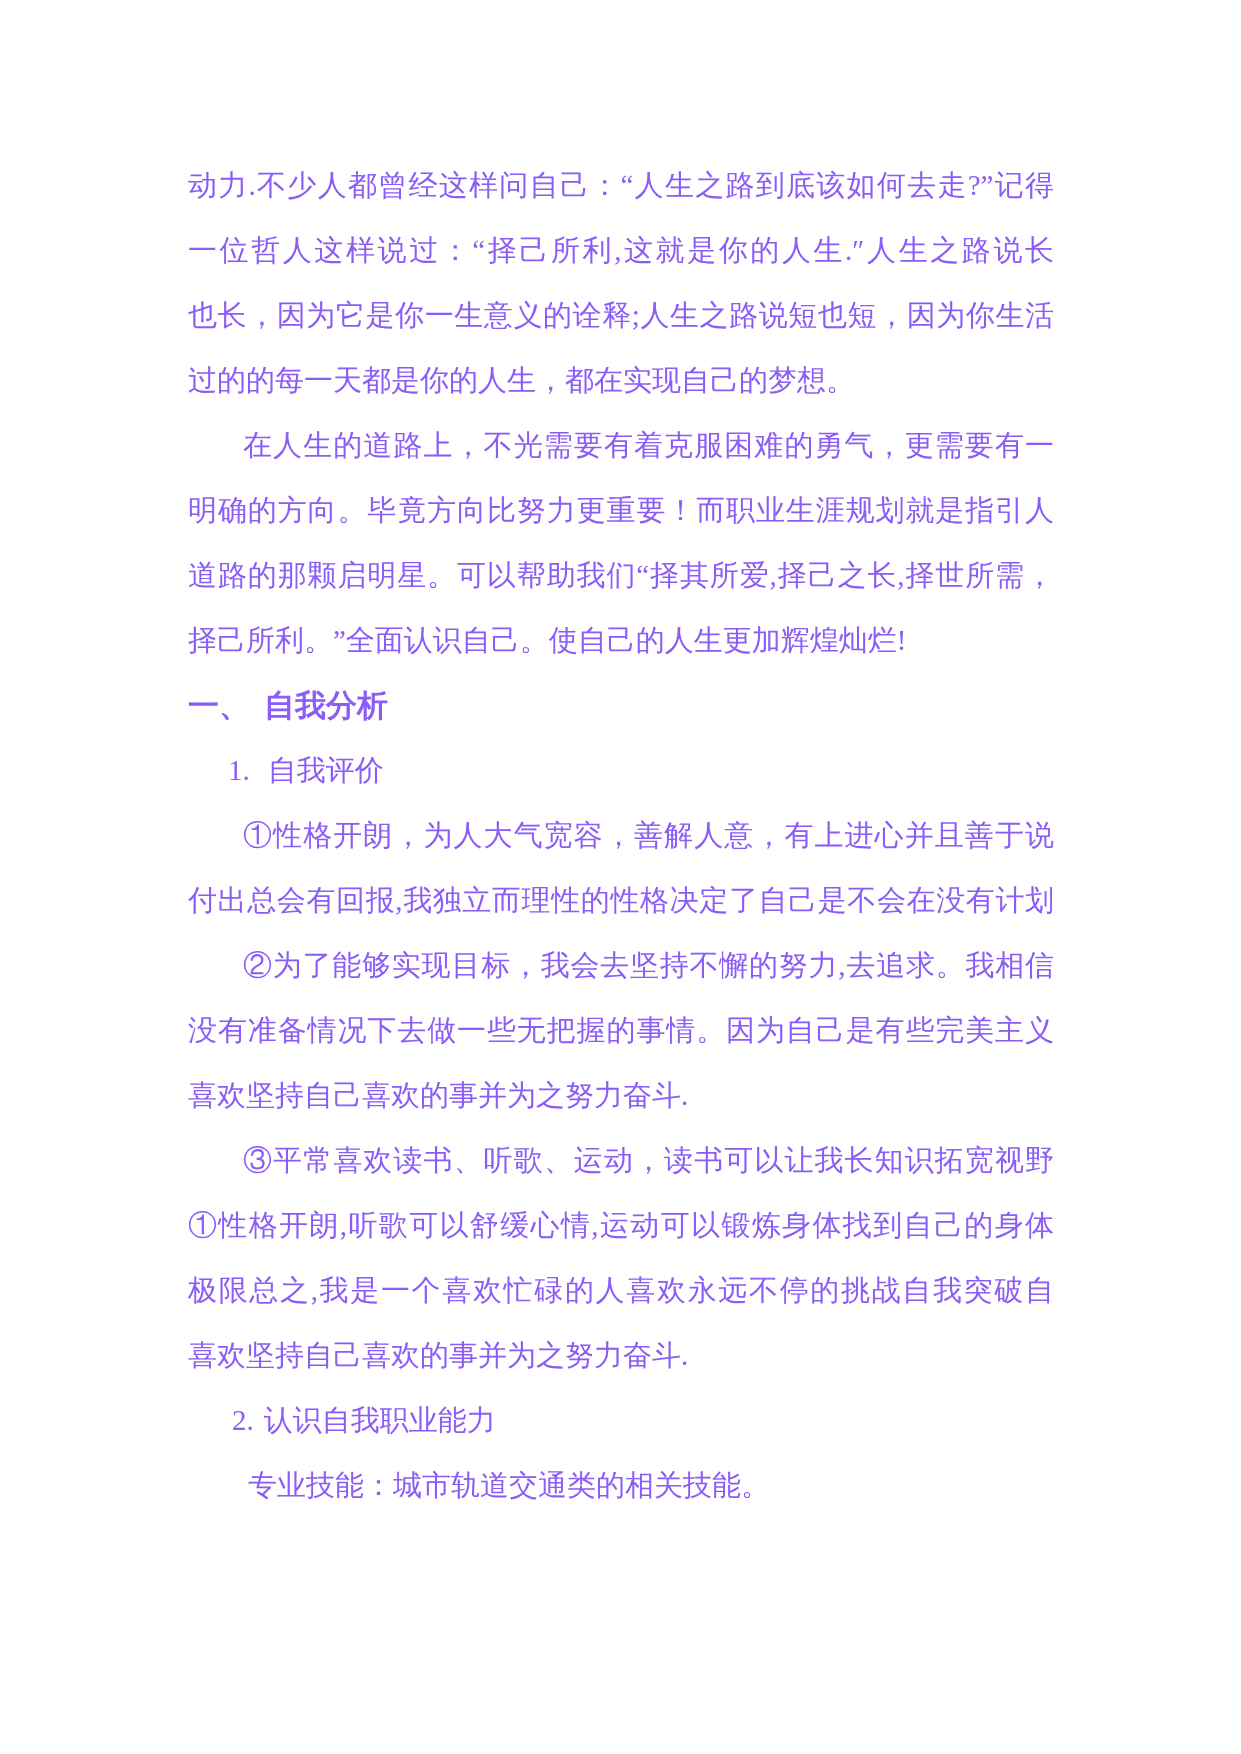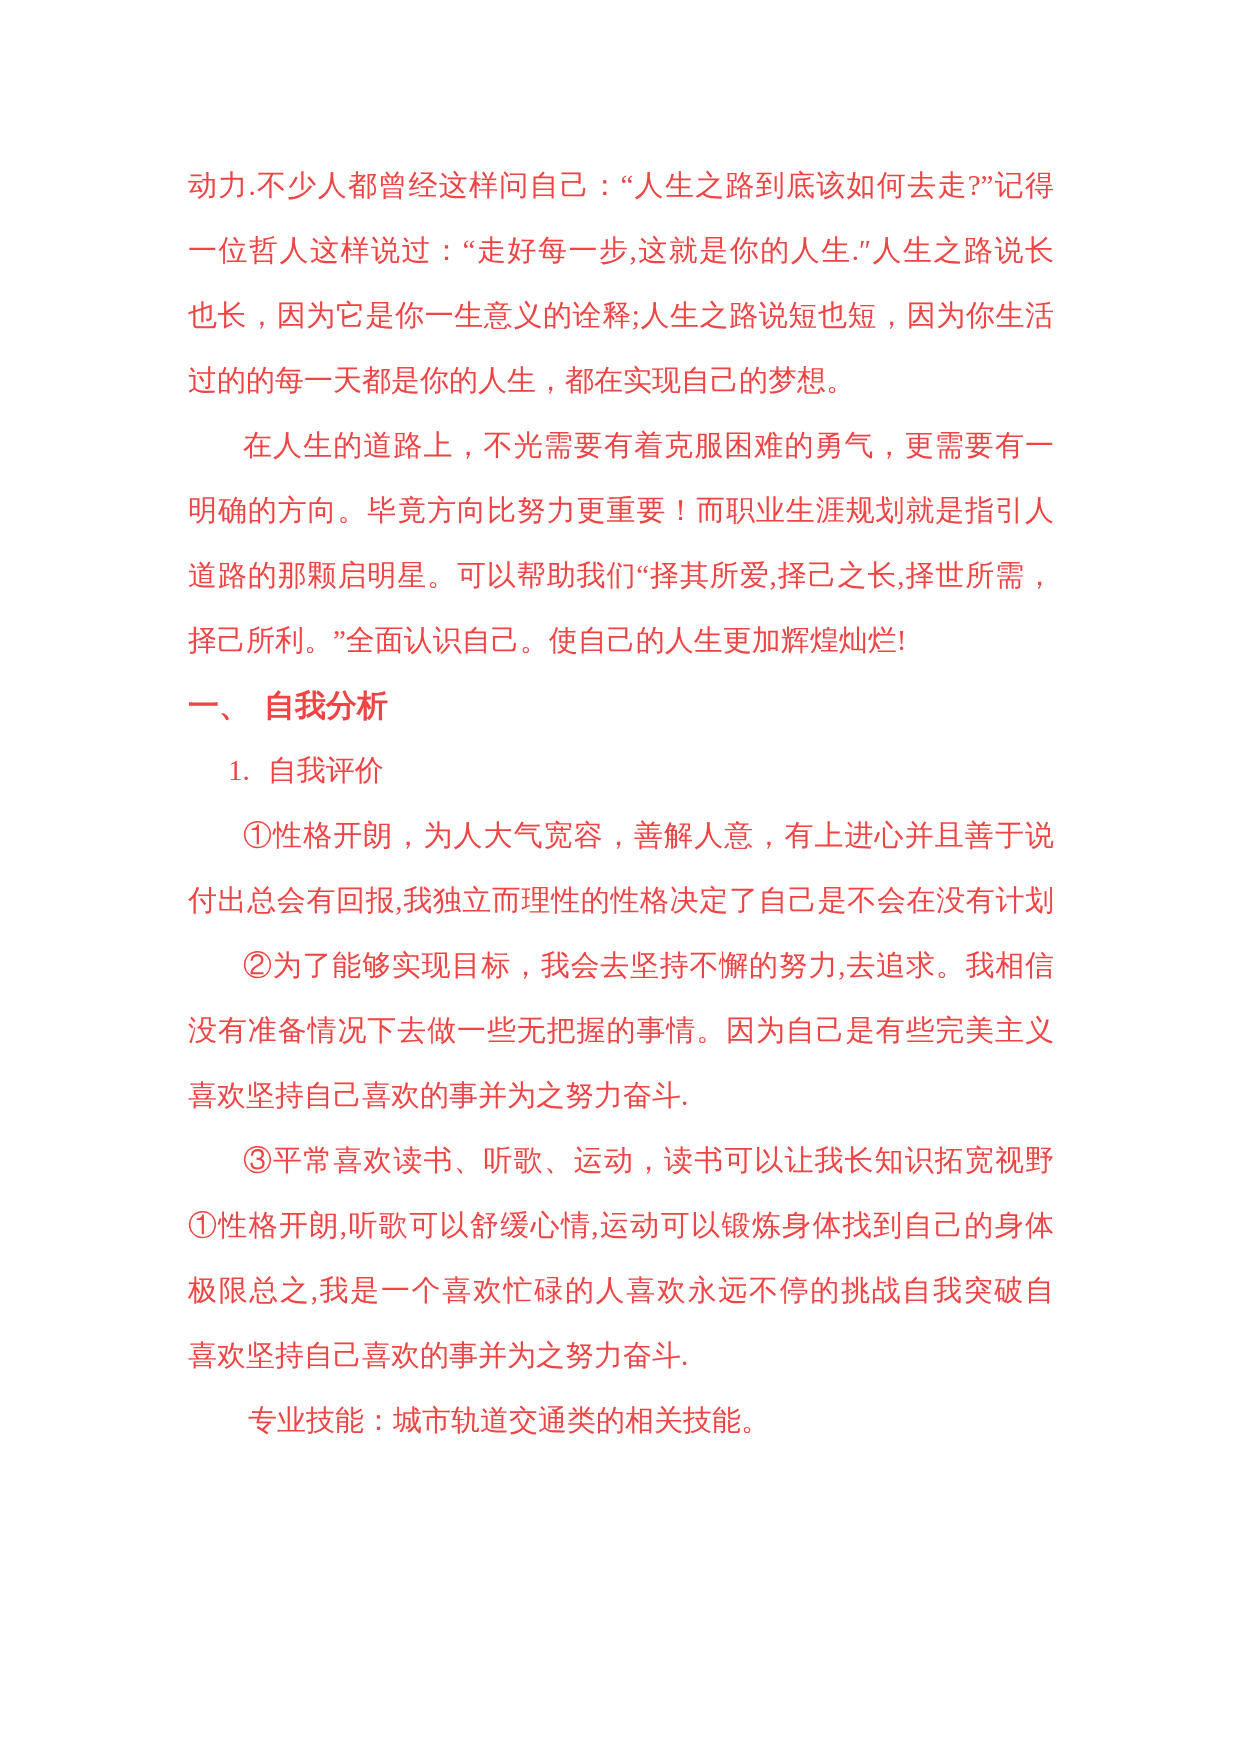--- a/index.html
+++ b/index.html
@@ -5,21 +5,21 @@
   html, body { margin: 0; padding: 0; }
   body { background: #ffffff; }
 
   .page {
     position: relative;
     width: 1241px;
     height: 1500px;
     background: #ffffff;
     overflow: hidden;
     font-family: "Liberation Serif", "DejaVu Serif", serif;
-    color: #ef4444;
+    color: #8b5cf6;
   }
 
   .content {
     position: absolute;
     left: 188px;
     top: 153px;
     width: 866px;
   }
 
   .line {
@@ -54,21 +54,21 @@
   .item-2 { padding-left: 44px; }
   .item-2 .i-text { margin-left: 10px; }
 </style>
 </head>
 <body>
 
 <div class="page">
   <div class="content">
 
     <div class="line fill">动力.不少人都曾经这样问自己：“人生之路到底该如何去走?”记得</div>
-    <div class="line fill">一位哲人这样说过：“走好每一步,这就是你的人生.″人生之路说长</div>
+    <div class="line fill">一位哲人这样说过：“择己所利,这就是你的人生.″人生之路说长</div>
     <div class="line fill">也长，因为它是你一生意义的诠释;人生之路说短也短，因为你生活</div>
     <div class="line">过的的每一天都是你的人生，都在实现自己的梦想。</div>
 
     <div class="line fill indent">在人生的道路上，不光需要有着克服困难的勇气，更需要有一个</div>
     <div class="line fill">明确的方向。毕竟方向比努力更重要！而职业生涯规划就是指引人生</div>
     <div class="line fill">道路的那颗启明星。可以帮助我们“择其所爱,择己之长,择世所需，</div>
     <div class="line">择己所利。”全面认识自己。使自己的人生更加辉煌灿烂!</div>
 
     <div class="line heading">
       <span class="h-num">一、</span><span class="h-title">自我分析</span>
@@ -83,17 +83,20 @@
     <div class="line fill">付出总会有回报,我独立而理性的性格决定了自己是不会在没有计划</div>
     <div class="line fill indent">②为了能够实现目标，我会去坚持不懈的努力,去追求。我相信</div>
     <div class="line fill">没有准备情况下去做一些无把握的事情。因为自己是有些完美主义的,</div>
     <div class="line">喜欢坚持自己喜欢的事并为之努力奋斗.</div>
 
     <div class="line fill indent">③平常喜欢读书、听歌、运动，读书可以让我长知识拓宽视野重</div>
     <div class="line fill">①性格开朗,听歌可以舒缓心情,运动可以锻炼身体找到自己的身体</div>
     <div class="line fill">极限总之,我是一个喜欢忙碌的人喜欢永远不停的挑战自我突破自我。</div>
     <div class="line">喜欢坚持自己喜欢的事并为之努力奋斗.</div>
 
+    <div class="line item item-2">
+      <span class="i-num">2.</span><span class="i-text">认识自我职业能力</span>
+    </div>
 
     <div class="line indent2">专业技能：城市轨道交通类的相关技能。</div>
 
   </div>
 </div>
 
 </body></html>

